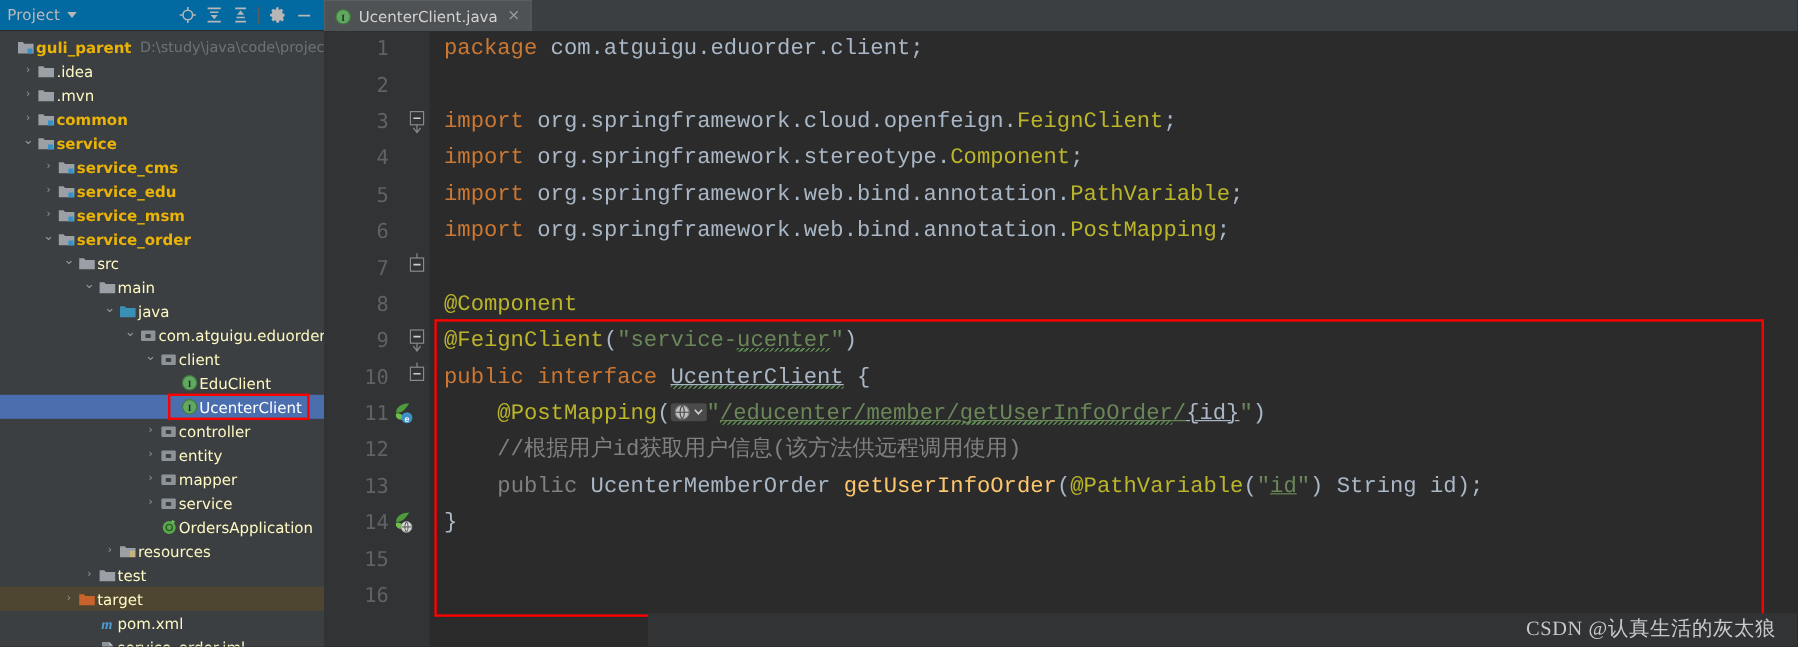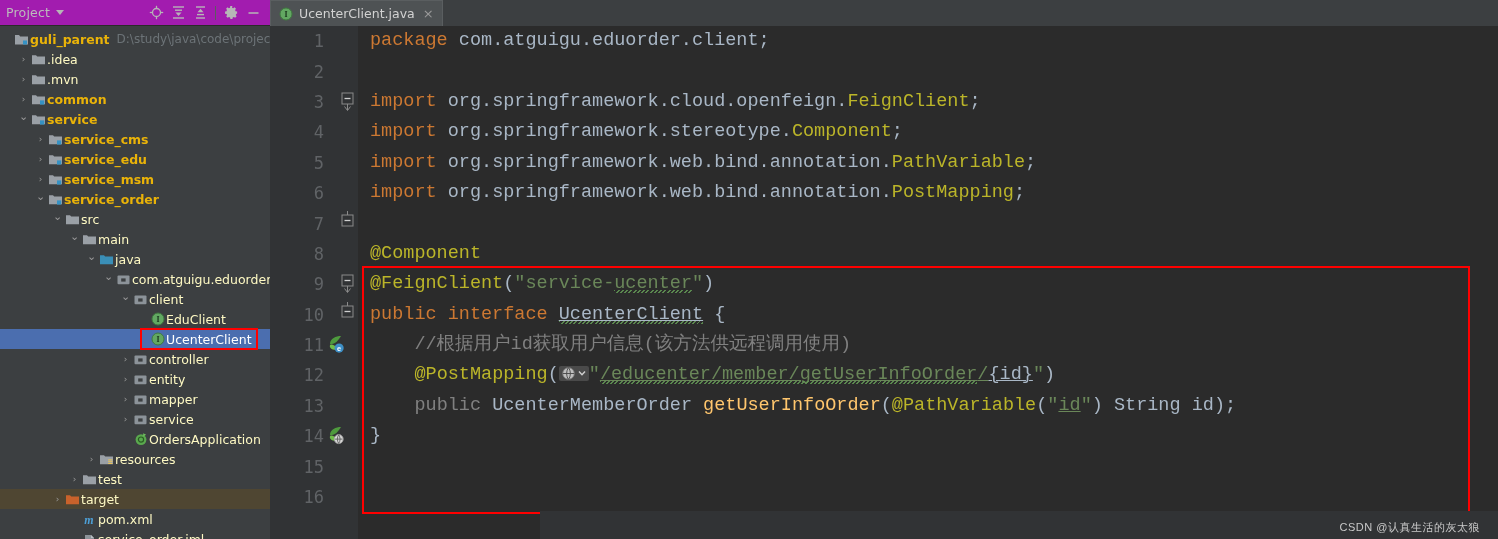--- a/index.html
+++ b/index.html
@@ -8,21 +8,21 @@
     background: #2b2b2b;
     font-family: "DejaVu Sans", "Liberation Sans", sans-serif;
     overflow: hidden;
   }
   .app { position: relative; width: 1498px; height: 539px; display: flex; flex-direction: column; }
 
   
   .toprow { display: flex; height: 26px; flex: 0 0 26px; }
 
   .proj-toolbar {
-    width: 270px; height: 26px; background: #a21caf;
+    width: 270px; height: 26px; background: #0369a1;
     display: flex; align-items: center; padding: 0 6px;
     border-bottom: 1px solid #2b2b2b;
   }
   .proj-title { color: #bbbbbb; font-size: 12.5px; letter-spacing: .2px; }
   .caret-down {
     width: 0; height: 0; margin-left: 6px;
     border-left: 4.5px solid transparent; border-right: 4.5px solid transparent;
     border-top: 5px solid #b6b6b6;
   }
   .tb-spacer { flex: 1; }
@@ -122,22 +122,22 @@
   }
 
   
   .tree-redbox {
     position: absolute; border: 2px solid #ff0000; pointer-events: none;
   }
 
   
   .watermark {
     position: absolute; right: 18px; bottom: 4px;
-    color: #c9c9c9; font-size: 11px; letter-spacing: .5px;
-    font-family: Liberation Sans, sans-serif;
+    color: #c9c9c9; font-size: 17px; letter-spacing: .5px;
+    font-family: Liberation Serif, serif;
     white-space: nowrap;
   }
   .bottombar {
     position: absolute; left: 270px; right: 0; bottom: 0; height: 28px;
     background: #313335;
   }
 </style>
 </head>
 <body>
 
@@ -568,27 +568,27 @@
           <div class="cline"><span class="kw">package</span><span class="txt"> com.atguigu.eduorder.client;</span></div>
           <div class="cline">&nbsp;</div>
           <div class="cline"><span class="kw">import</span><span class="txt"> org.springframework.cloud.openfeign.</span><span class="ann">FeignClient</span><span class="txt">;</span></div>
           <div class="cline"><span class="kw">import</span><span class="txt"> org.springframework.stereotype.</span><span class="ann">Component</span><span class="txt">;</span></div>
           <div class="cline"><span class="kw">import</span><span class="txt"> org.springframework.web.bind.annotation.</span><span class="ann">PathVariable</span><span class="txt">;</span></div>
           <div class="cline"><span class="kw">import</span><span class="txt"> org.springframework.web.bind.annotation.</span><span class="ann">PostMapping</span><span class="txt">;</span></div>
           <div class="cline">&nbsp;</div>
           <div class="cline"><span class="ann">@Component</span></div>
           <div class="cline"><span class="ann">@FeignClient</span><span class="txt">(</span><span class="str">"service-</span><span class="str sq">ucenter</span><span class="str">"</span><span class="txt">)</span></div>
           <div class="cline"><span class="kw">public interface</span><span class="txt"> </span><span class="txt underline-plain sq">UcenterClient</span><span class="txt"> {</span></div>
-          <div class="cline"><span class="cmt">    //根据用户id获取用户信息(该方法供远程调用使用)</span></div>
           <div class="cline"><span class="txt">    </span><span class="ann">@PostMapping</span><span class="txt">(</span><span class="inlay"><svg width="15" height="15" viewBox="0 0 16 16">
                 <circle cx="8" cy="8" r="6.2" fill="#bfbfbf" stroke="#7a7a7a"></circle>
                 <path d="M1.8 8h12.4M8 1.8c2.6 3.2 2.6 9.2 0 12.4M8 1.8C5.4 5 5.4 11 8 14.2" fill="none" stroke="#4a4a4a" stroke-width="1"></path>
               </svg><svg width="10" height="10" viewBox="0 0 10 10">
                 <path d="M2 3.5 L5 6.8 L8 3.5" fill="none" stroke="#cfcfcf" stroke-width="1.4"></path>
               </svg></span><span class="str">"</span><span class="str underline-plain sq">/educenter/member/getUserInfoOrder</span><span class="str underline-plain">/</span><span class="white underline-plain">{id}</span><span class="str">"</span><span class="txt">)</span></div>
+          <div class="cline"><span class="cmt">    //根据用户id获取用户信息(该方法供远程调用使用)</span></div>
           <div class="cline"><span class="txt">    </span><span class="cmt">public</span><span class="txt"> </span><span class="txt">UcenterMemberOrder</span><span class="txt"> </span><span class="meth">getUserInfoOrder</span><span class="txt">(</span><span class="ann">@PathVariable</span><span class="txt">(</span><span class="str">"</span><span class="str underline-plain">id</span><span class="str">"</span><span class="txt">) </span><span class="txt">String</span><span class="txt"> id);</span></div>
           <div class="cline"><span class="txt">}</span></div>
           <div class="cline">&nbsp;</div>
         </div>
 
       <div class="redbox" id="code-redbox" style="left: 92px; top: 240px; width: 1108px; height: 248px; border-color: rgb(255, 0, 0);"></div>
       <div class="bottombar"></div>
       <div class="watermark">CSDN @认真生活的灰太狼</div>
     </div>
   </div>

